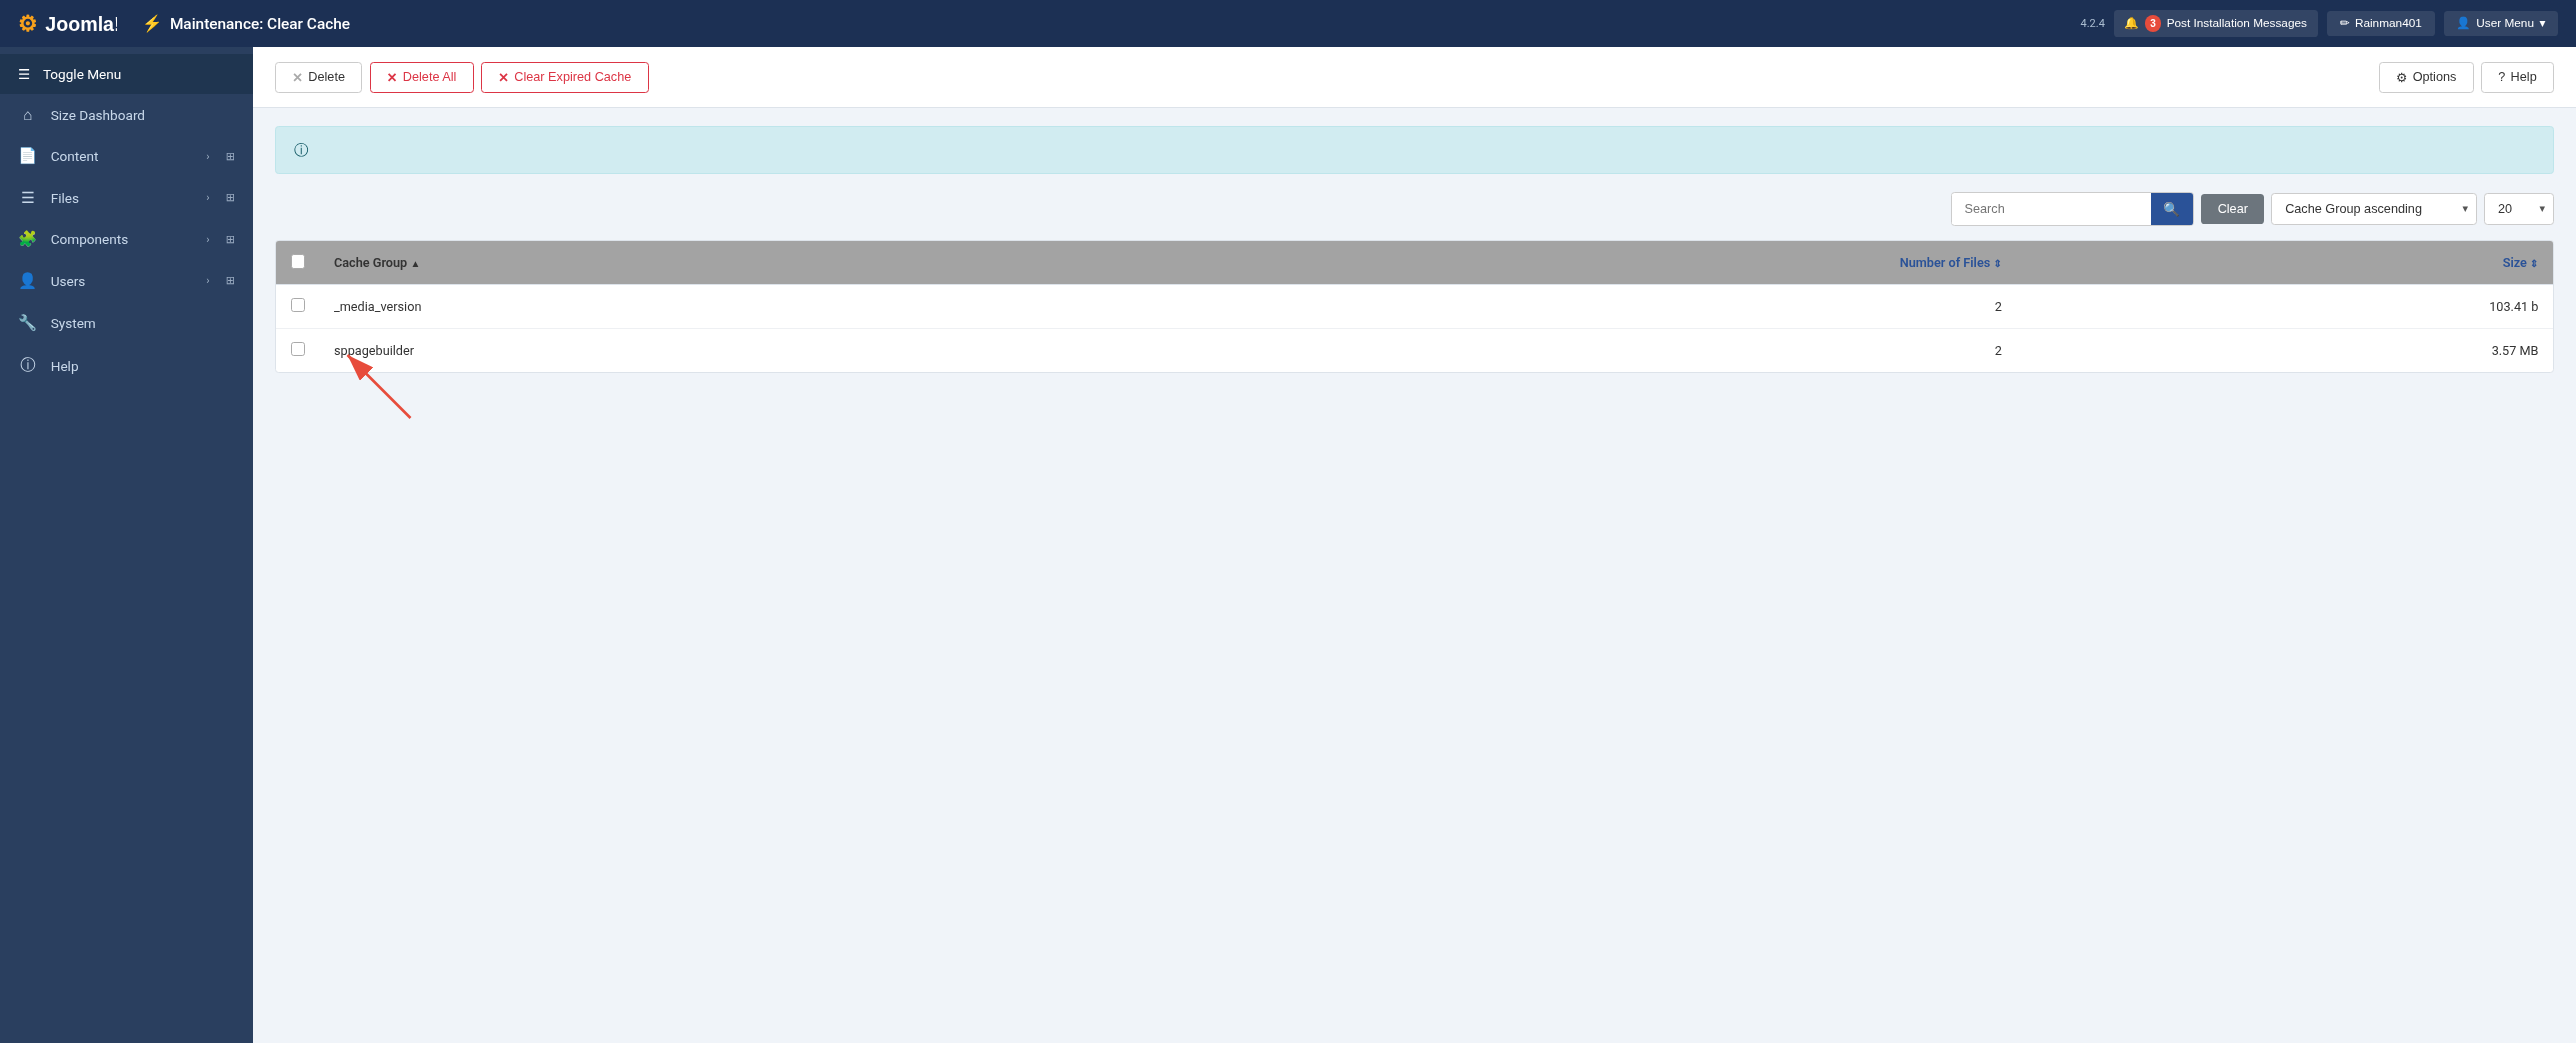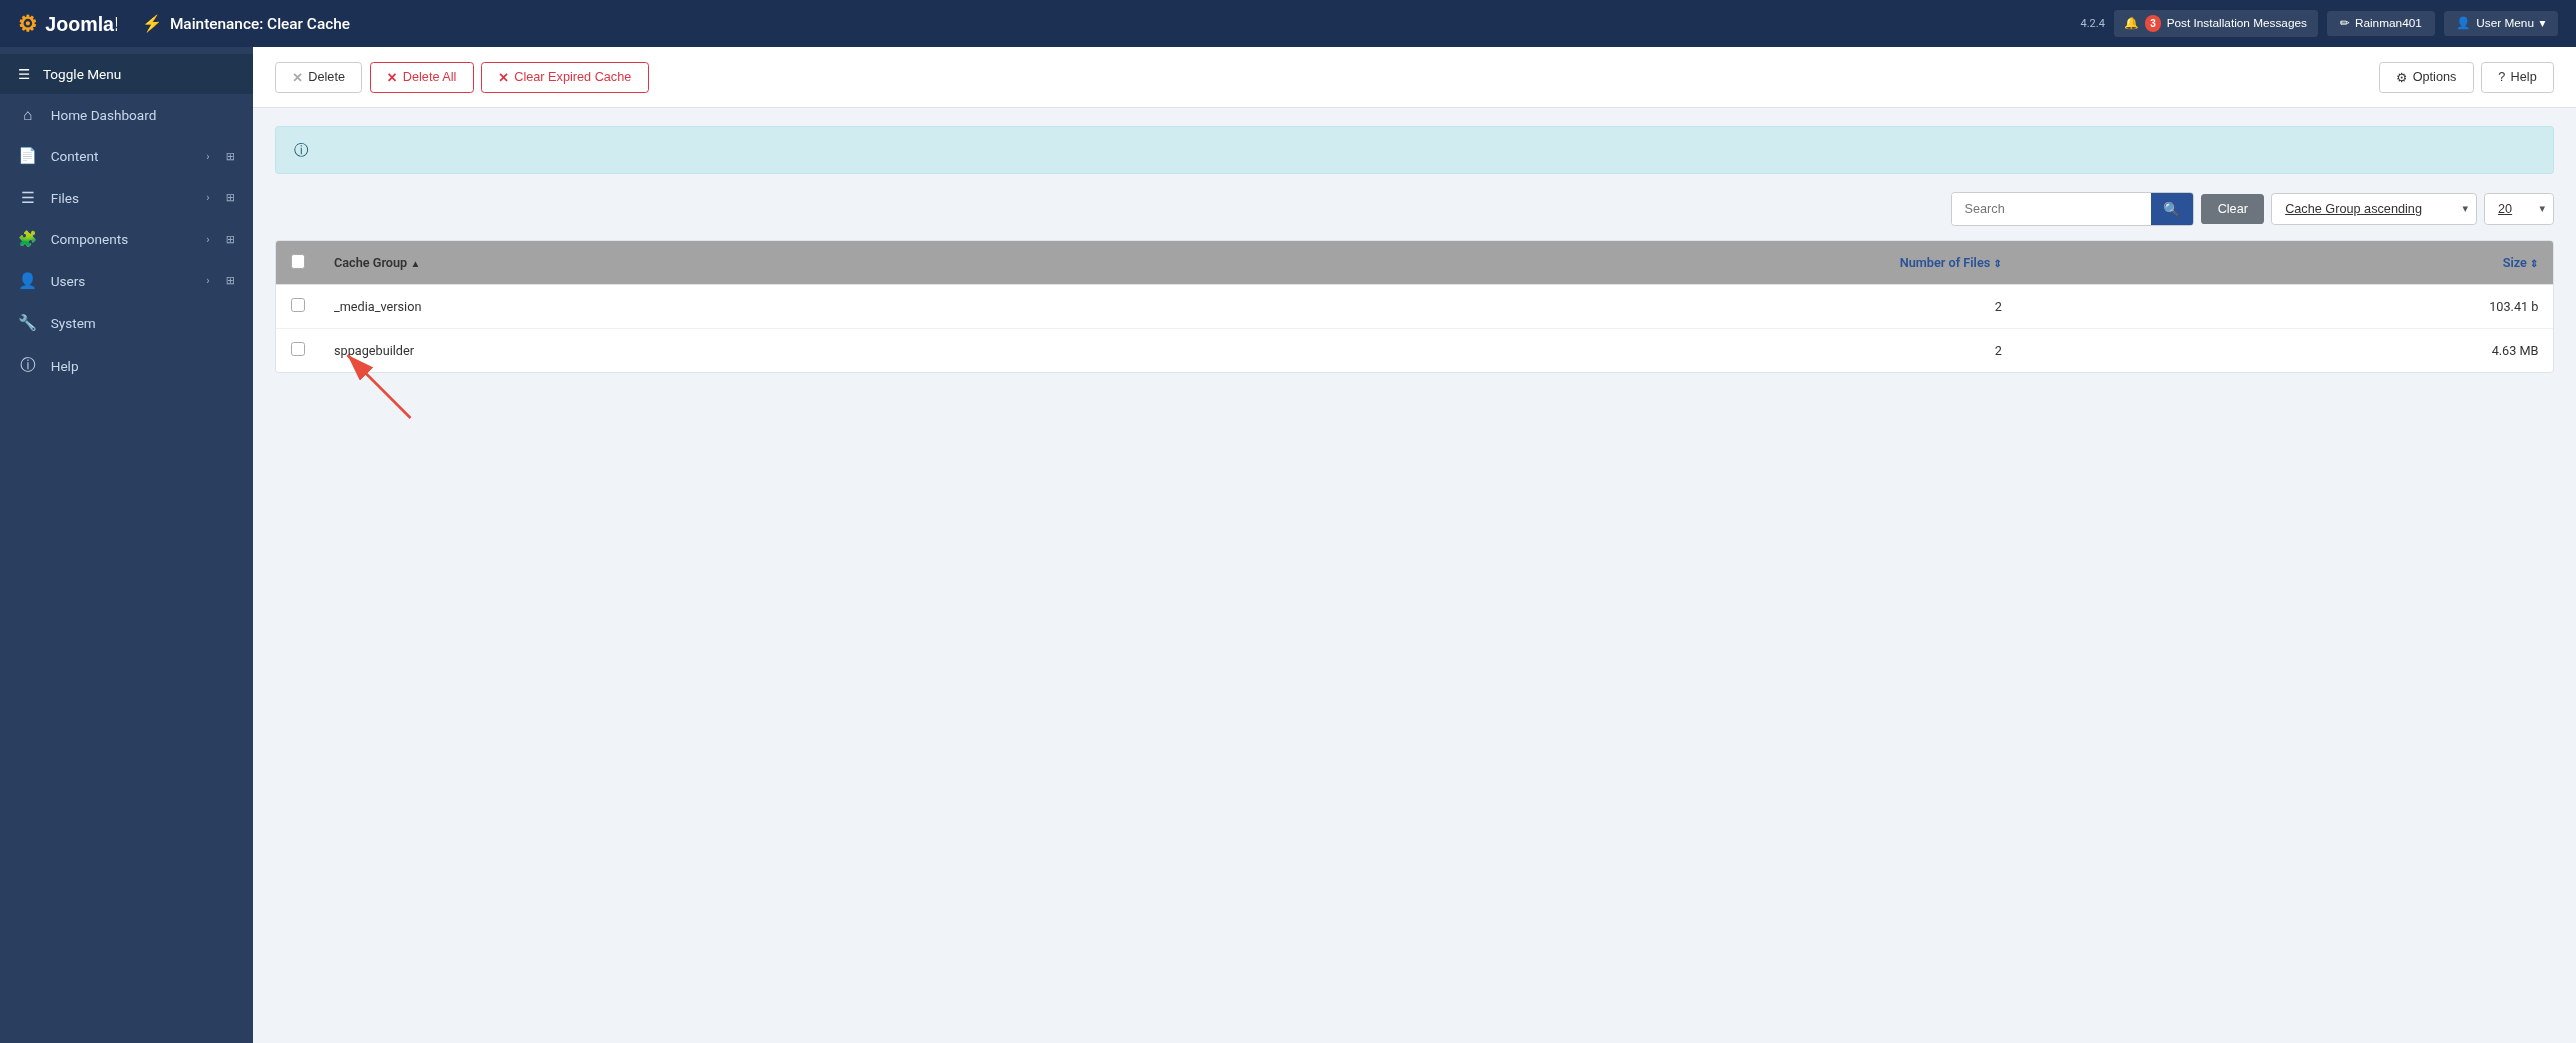--- a/index.html
+++ b/index.html
@@ -241,21 +241,20 @@
     .select-wrap select {
       appearance: none;
       border: 0.9px solid #ccc;
       background: white;
       padding: 8.1px 33px 8.1px 12.7px;
       border-radius: 3.6px;
       font-size: 12.7px;
       cursor: pointer;
       color: #333;
       outline: none;
-      text-decoration: underline;
     }
     .select-wrap .chev {
       position: absolute;
       right: 9px;
       pointer-events: none;
       color: #555;
       font-size: 11px;
     }
     .columns-btn {
       background: #2a5298;
@@ -360,21 +359,21 @@
 
 <div class="layout">
 
   <nav class="sidebar">
     <div class="sidebar-toggle">
       <span>☰</span>
       <span>Toggle Menu</span>
     </div>
     <div class="sidebar-item">
       <span class="icon">⌂</span>
-      <span>Home Dashboard</span>
+      <span>Size Dashboard</span>
     </div>
     <div class="sidebar-item">
       <span class="icon">📄</span>
       <span>Content</span>
       <span class="arrow">›</span>
       <span class="grid-icon">⊞</span>
     </div>
     <div class="sidebar-item">
       <span class="icon">☰</span>
       <span>Files</span>
@@ -497,21 +496,21 @@
     <td>_media_version</td>
     <td class="right">2</td>
     <td class="right">103.41 b</td>
   </tr>
               <tr>
     <td class="checkbox-cell">
       <span class="cb"></span>
     </td>
     <td>sppagebuilder</td>
     <td class="right">2</td>
-    <td class="right">4.63 MB</td>
+    <td class="right">3.57 MB</td>
   </tr>
             </tbody>
         </table>
       </div>
 
       <div style="position: relative; height: 72px;">
         <svg width="181" height="90" style="position:absolute; left: 27px; top: -36px;" viewBox="0 0 200 100">
           <defs>
             <marker id="arrowhead" markerWidth="10" markerHeight="7" refX="10" refY="3.5" orient="auto">
               <polygon points="0 0, 10 3.5, 0 7" fill="#e74c3c"></polygon>

